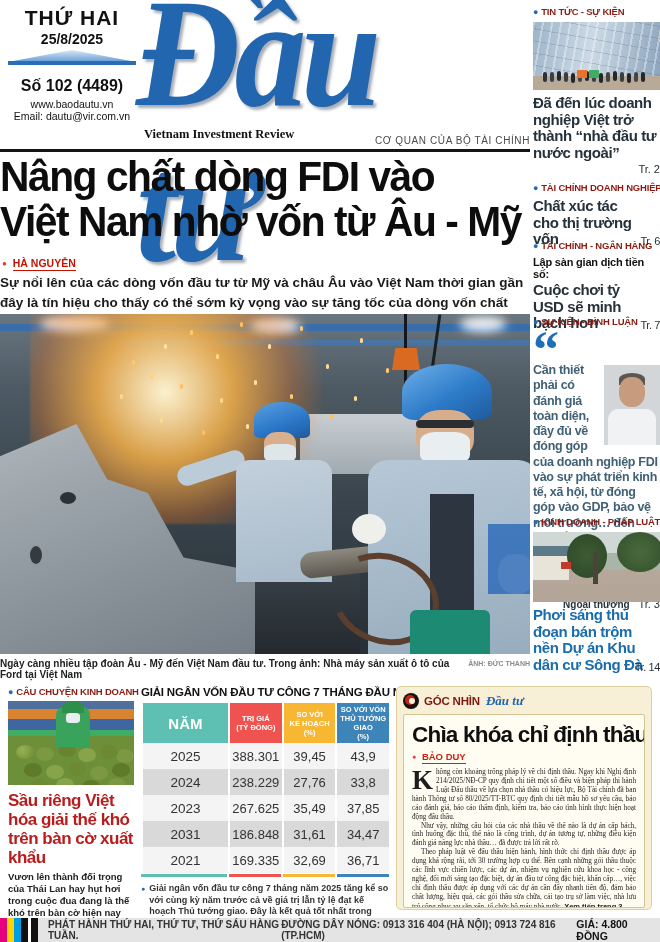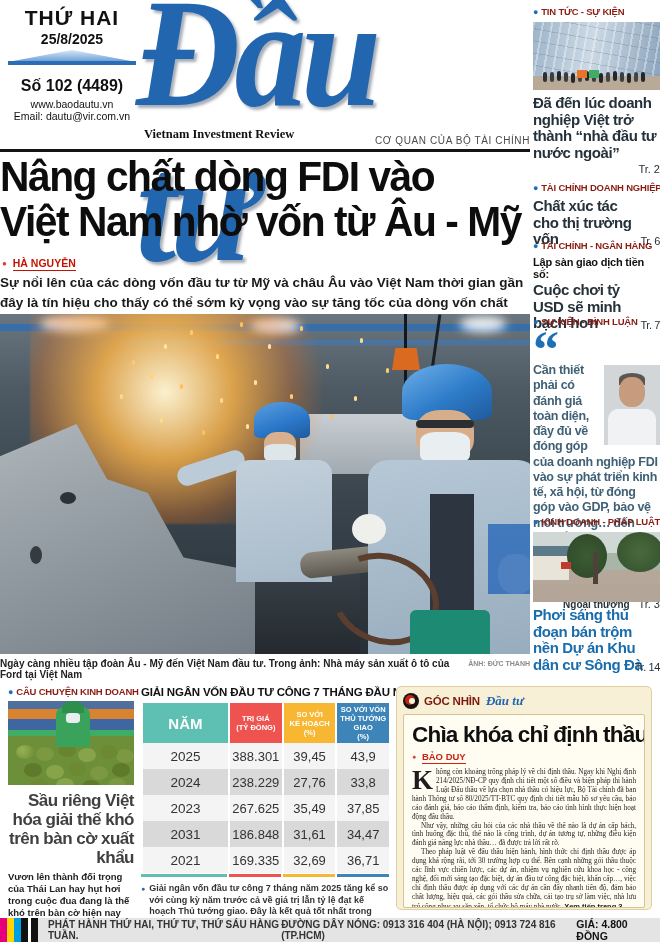--- a/index.html
+++ b/index.html
@@ -112,21 +112,21 @@
 
   
   .bl { position:absolute; left:8px; top:686px; width:126px; }
   .bl .sphoto { width:126px; height:84px; margin-top:4px; }
   .ph-durian { background:linear-gradient(180deg,#4f6f9d 0 10%,#d9822f 10% 22%,#3e66a0 22% 34%,#3fae64 34% 42%,#6d8f3a 42% 100%); }
   .ph-durian .fruit { position:absolute; left:8px; top:44px; width:18px; height:14px; border-radius:50%; background:radial-gradient(circle at 35% 35%,#97b255,#6d8a33);
     box-shadow:20px 2px 0 #7c9840,42px -2px 0 #69842f,62px 3px 0 #87a44a,84px 0 0 #6d8a33,100px 4px 0 #7c9840,8px 18px 0 #5f7a2a,30px 20px 0 #87a44a,52px 17px 0 #6d8a33,74px 21px 0 #7c9840,96px 18px 0 #5f7a2a,14px 34px 0 #6d8a33,40px 33px 0 #87a44a,66px 35px 0 #5f7a2a,92px 33px 0 #7c9840; }
   .ph-durian .worker { position:absolute; left:48px; top:6px; width:34px; height:40px; border-radius:8px 8px 0 0; background:#3aa35b; }
   .ph-durian .cap { position:absolute; left:54px; top:0; width:22px; height:12px; border-radius:50% 50% 0 0; background:#2e8f4d; }
   .ph-durian .maskw { position:absolute; left:58px; top:12px; width:14px; height:10px; border-radius:30%; background:#e8eef0; }
-  .bl-head { font-size:17px; line-height:1.12; font-weight:900; color:#404040; letter-spacing:-0.5px; margin-top:6px;text-align:right; }
+  .bl-head { font-size:17px; line-height:1.12; font-weight:900; color:#b91c1c; letter-spacing:-0.5px; margin-top:6px; }
   .bl-sum { position:relative; font-size:9.5px; font-weight:bold; color:#222; line-height:1.25; margin-top:4px; }
   .bl-sum .tr { position:absolute; right:0; bottom:0; font-size:10px; }
 
   .bm { position:absolute; left:141px; top:686px; width:250px; }
   .bm-title { font-size:11.5px; font-weight:900; color:#111; letter-spacing:-0.2px; margin-bottom:5px; white-space:nowrap; }
   .tbl { width:250px; border-collapse:separate; border-spacing:2px 0; }
   .tbl th { color:#fff; font-weight:900; text-align:center; vertical-align:middle; white-space:pre-line; }
   .tbl th.c0 { background:#5ec0b2; width:86px; font-size:15px; }
   .tbl th.c1 { background:#ef5350; width:52px; font-size:7.5px; }
   .tbl th.c2 { background:#f7b733; width:52px; font-size:7.5px; }
@@ -272,21 +272,21 @@
       <div class="shl" style="padding-right:26px;">
         <span>Chất xúc tác cho thị trường vốn</span>
         <span class="tr tr-abs">Tr. 6</span>
       </div>
     </div>
 
     <div class="sec" style="top:240px;">
       <div class="seclabel">
         <span class="dot">●</span><span>TÀI CHÍNH - NGÂN HÀNG</span>
       </div>
-      <div class="kicker">Lập sàn giao dịch tiền số:</div>
+      <div class="kicker">Lập sàn gian dịch tiền số:</div>
       <div class="shl" style="margin-top:2px;padding-right:24px;">
         <span>Cuộc chơi tỷ USD sẽ minh bạch hơn</span>
         <span class="tr tr-abs">Tr. 7</span>
       </div>
     </div>
 
     <div class="sec" style="top:316px;">
       <div class="seclabel">
         <span class="dot">●</span><span>SỰ KIỆN - BÌNH LUẬN</span>
       </div>

